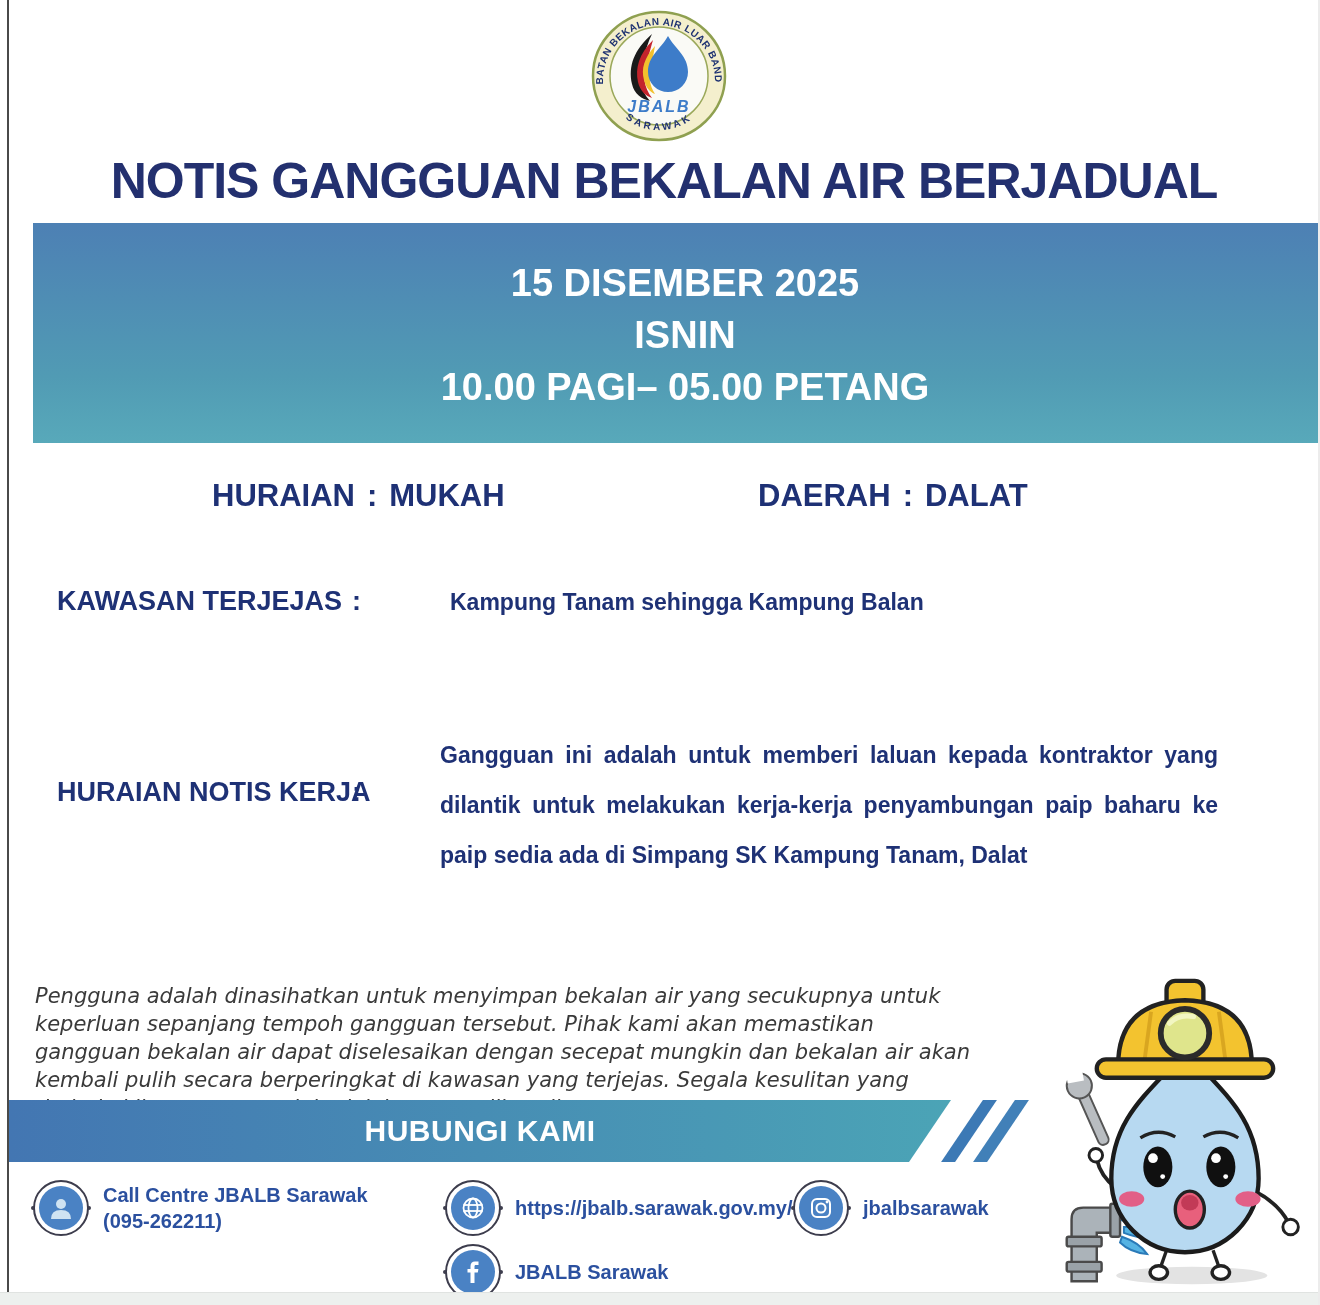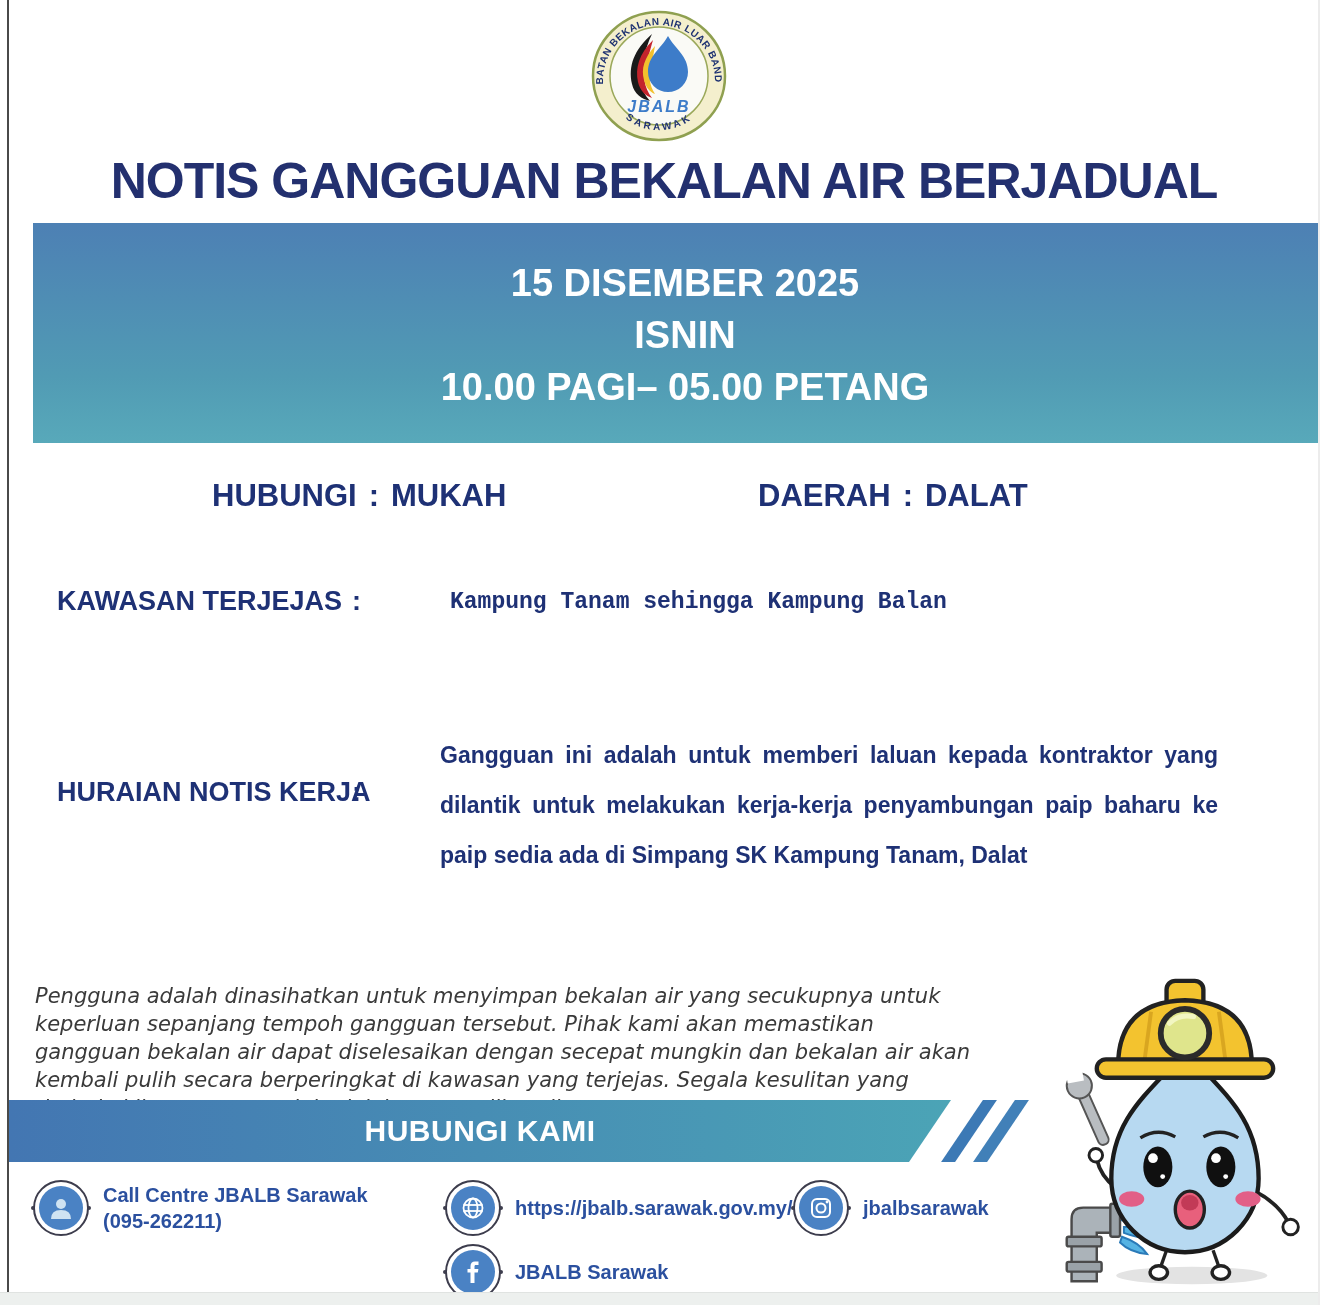--- a/index.html
+++ b/index.html
@@ -33,21 +33,21 @@
   .loc-bahagian { position:absolute; left:212px; }
   .loc-daerah  { position:absolute; left:758px; }
   .loc-row .sep { padding:0 12px; }
   
   .detail-label { position:absolute; left:57px; font-size:27px; font-weight:bold; color:#1e3175; white-space:nowrap; }
   .detail-colon { position:absolute; left:352px; font-size:27px; font-weight:bold; color:#1e3175; }
   .kawasan-label { top:586px; }
   .kawasan-colon { top:586px; }
   .kawasan-value {
     position:absolute; left:450px; top:589px; width:780px;
-    font-size:23px; font-weight:bold; color:#1e3175;font-family:Liberation Mono, monospace;
+    font-size:23px; font-weight:bold; color:#1e3175;
   }
   .huraian-label { top:777px; }
   .huraian-colon { top:777px; }
   .huraian-value {
     position:absolute; left:440px; top:730px; width:778px;
     font-size:23px; font-weight:bold; color:#1e3175;
     text-align:justify; line-height:50px;
   }
   
   .advisory {
@@ -121,21 +121,21 @@
 
   <div class="title">NOTIS GANGGUAN BEKALAN AIR BERJADUAL</div>
 
   <div class="date-banner">
     <div>15 DISEMBER 2025</div>
     <div>ISNIN</div>
     <div>10.00 PAGI– 05.00 PETANG</div>
   </div>
 
   <div class="loc-row">
-    <span class="loc-bahagian"><span>HUBUNGI</span><span class="sep">:</span><span>MUKAH</span></span>
+    <span class="loc-bahagian"><span>HURAIAN</span><span class="sep">:</span><span>MUKAH</span></span>
     <span class="loc-daerah"><span>DAERAH</span><span class="sep">:</span><span>DALAT</span></span>
   </div>
 
   <div class="detail-label kawasan-label">KAWASAN TERJEJAS</div>
   <div class="detail-colon kawasan-colon">:</div>
   <div class="kawasan-value">Kampung Tanam sehingga Kampung Balan</div>
 
   <div class="detail-label huraian-label">HURAIAN NOTIS KERJA</div>
   <div class="detail-colon huraian-colon">:</div>
   <div class="huraian-value">Gangguan ini adalah untuk memberi laluan kepada kontraktor yang dilantik untuk melakukan kerja-kerja penyambungan paip baharu ke paip sedia ada di Simpang SK Kampung Tanam, Dalat</div>

